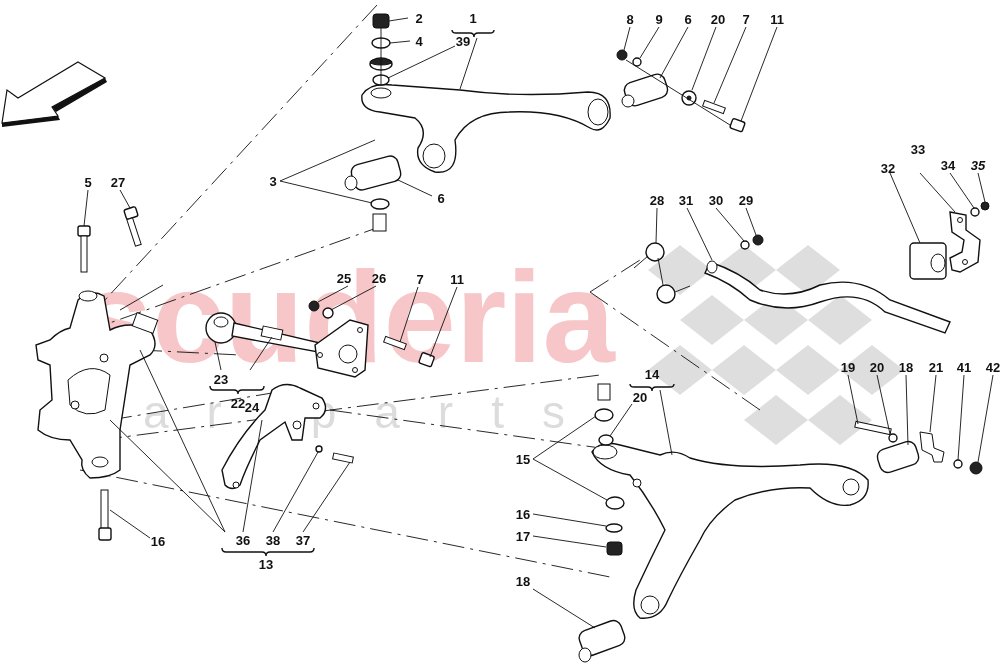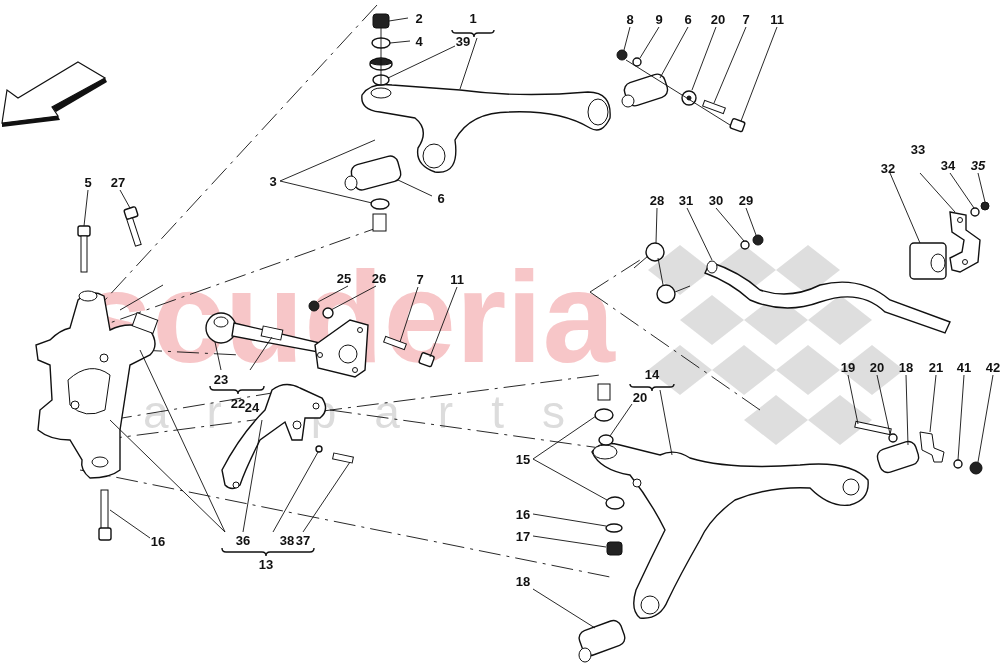--- a/index.html
+++ b/index.html
@@ -293,16 +293,16 @@
     <span class="lbl" style="left: 523px; top: 536px;">17</span>
     <span class="lbl" style="left: 523px; top: 581px;">18</span>
     <span class="lbl" style="left: 848px; top: 367px;">19</span>
     <span class="lbl" style="left: 877px; top: 367px;">20</span>
     <span class="lbl" style="left: 906px; top: 367px;">18</span>
     <span class="lbl" style="left: 936px; top: 367px;">21</span>
     <span class="lbl" style="left: 964px; top: 367px;">41</span>
     <span class="lbl" style="left: 993px; top: 367px;">42</span>
     <span class="lbl" style="left: 158px; top: 541px;">16</span>
     <span class="lbl" style="left: 243px; top: 540px;">36</span>
-    <span class="lbl" style="left: 287px; top: 540px; text-align: right;">38</span>
+    <span class="lbl" style="left: 273px; top: 540px; text-align: right;">38</span>
     <span class="lbl" style="left: 303px; top: 540px;">37</span>
     <span class="lbl" style="left: 266px; top: 564px;">13</span>
   </div>
 
 </body></html>

